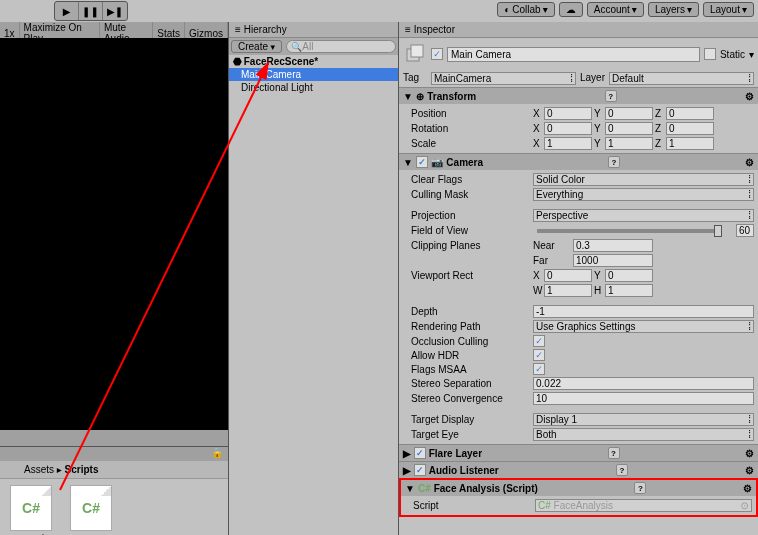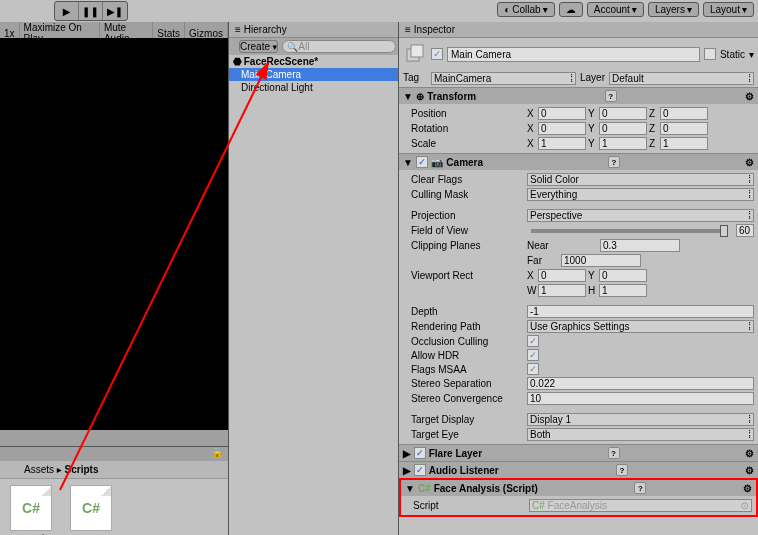--- a/index.html
+++ b/index.html
@@ -10,38 +10,38 @@
 .play-btn:last-child { border-right: none; }
 .top-right { position: absolute; right: 4px; top: 2px; display: flex; gap: 4px; }
 .top-btn { background: #a8a8a8; border: 1px solid #555; border-radius: 3px; padding: 1px 6px; font-size: 10px; display: flex; align-items: center; gap: 2px; cursor: pointer; }
 .scene-toolbar { position: absolute; top: 22px; left: 0; width: 228px; height: 22px; background: #a0a0a0; display: flex; align-items: center; font-size: 9px; }
 .scene-toolbar > div { padding: 0 4px; border-right: 1px solid #888; height: 100%; display: flex; align-items: center; }
 .scene-view { position: absolute; top: 38px; left: 0; width: 228px; height: 392px; background: #000; }
 .scene-footer { position: absolute; top: 430px; left: 0; width: 228px; height: 16px; background: #a0a0a0; }
 .hierarchy { position: absolute; top: 22px; left: 228px; width: 170px; bottom: 0; background: #c2c2c2; border-left: 1px solid #555; }
 .panel-tab { background: #b0b0b0; padding: 2px 6px; font-size: 10px; border-bottom: 1px solid #888; display: flex; align-items: center; gap: 3px; }
 .hier-toolbar { display: flex; padding: 2px; gap: 4px; background: #a8a8a8; }
-.create-btn { background: #a8a8a8; border: 1px solid #777; border-radius: 3px; padding: 0 0; font-size: 9px; margin-left: 8px; }
+.create-btn { background: #a8a8a8; border: 1px solid #777; border-radius: 3px; padding: 0 6px; font-size: 9px; }
 .search-small { flex: 1; background: #d0d0d0; border: 1px solid #888; border-radius: 8px; font-size: 9px; padding: 0 4px; color: #888; }
 .hier-item { padding: 1px 4px 1px 12px; font-size: 10px; display: flex; align-items: center; gap: 2px; }
 .hier-item.selected { background: #3e7ce0; color: white; }
 .hier-item.root { padding-left: 4px; font-weight: bold; }
 .inspector { position: absolute; top: 22px; left: 398px; right: 0; bottom: 0; background: #c2c2c2; border-left: 1px solid #555; overflow: hidden; }
 .insp-header { padding: 4px; display: flex; align-items: center; gap: 4px; background: #c2c2c2; }
 .cube-icon { width: 24px; height: 24px; display: flex; align-items: center; justify-content: center; }
 .insp-name-row { display: flex; align-items: center; gap: 4px; flex: 1; }
 .insp-name { flex: 1; background: #e0e0e0; border: 1px solid #888; padding: 1px 3px; font-size: 10px; }
 .static-label { font-size: 10px; }
 .tag-layer-row { display: flex; padding: 2px 4px; gap: 4px; font-size: 10px; background: #c2c2c2; }
 .tag-layer-row label { min-width: 24px; }
 .dropdown { background: #d0d0d0; border: 1px solid #888; padding: 0 2px; font-size: 10px; flex: 1; display: flex; justify-content: space-between; align-items: center; }
 .component { border-top: 1px solid #888; }
 .comp-header { background: #a8a8a8; padding: 2px 4px; font-size: 10px; font-weight: bold; display: flex; align-items: center; gap: 3px; }
 .comp-body { padding: 2px 4px; }
-.prop-row { display: flex; align-items: center; padding: 1px 0; font-size: 10px; gap: 4px; }
+.prop-row { display: flex; align-items: center; padding: 1px 0; font-size: 10px; gap: 10px; }
 .prop-label { width: 120px; padding-left: 8px; }
 .xyz { display: flex; gap: 2px; flex: 1; }
 .xyz-field { display: flex; align-items: center; gap: 1px; }
 .xyz-field label { width: 10px; }
 .num-input { width: 48px; background: #e0e0e0; border: 1px solid #888; padding: 0 2px; font-size: 10px; }
 .wide-input { flex: 1; background: #e0e0e0; border: 1px solid #888; padding: 0 2px; font-size: 10px; }
 .color-swatch { flex: 1; height: 14px; background: #1a2b3c; border: 1px solid #888; }
 .checkbox { width: 12px; height: 12px; background: #e0e0e0; border: 1px solid #888; display: inline-flex; align-items: center; justify-content: center; font-size: 9px; color: #3e7ce0; }
 .slider { flex: 1; height: 4px; background: #888; position: relative; margin: 0 4px; }
 .slider-thumb { position: absolute; right: 0; top: -4px; width: 8px; height: 12px; background: #d0d0d0; border: 1px solid #555; }
@@ -251,21 +251,21 @@
       <div class="prop-row">
           <div class="prop-label">Field of View</div>
           <div class="slider">
             <div class="slider-thumb"></div>
           </div>
           <input class="num-input" style="width: 18px;" value="60">
         </div>
       <div class="prop-row">
           <div class="prop-label">Clipping Planes</div>
           <label style="width:30px">Near</label>
-          <input class="num-input" style="width: 80px; margin-left: 39px;" value="0.3">
+          <input class="num-input" style="width: 80px;" value="0.3">
         </div>
       <div class="prop-row">
           <div class="prop-label"></div>
           <label style="width:30px">Far</label>
           <input class="num-input" style="width: 80px;" value="1000">
         </div>
       <div class="prop-row">
           <div class="prop-label">Viewport Rect</div>
           <div class="xyz">
             <div class="xyz-field">

